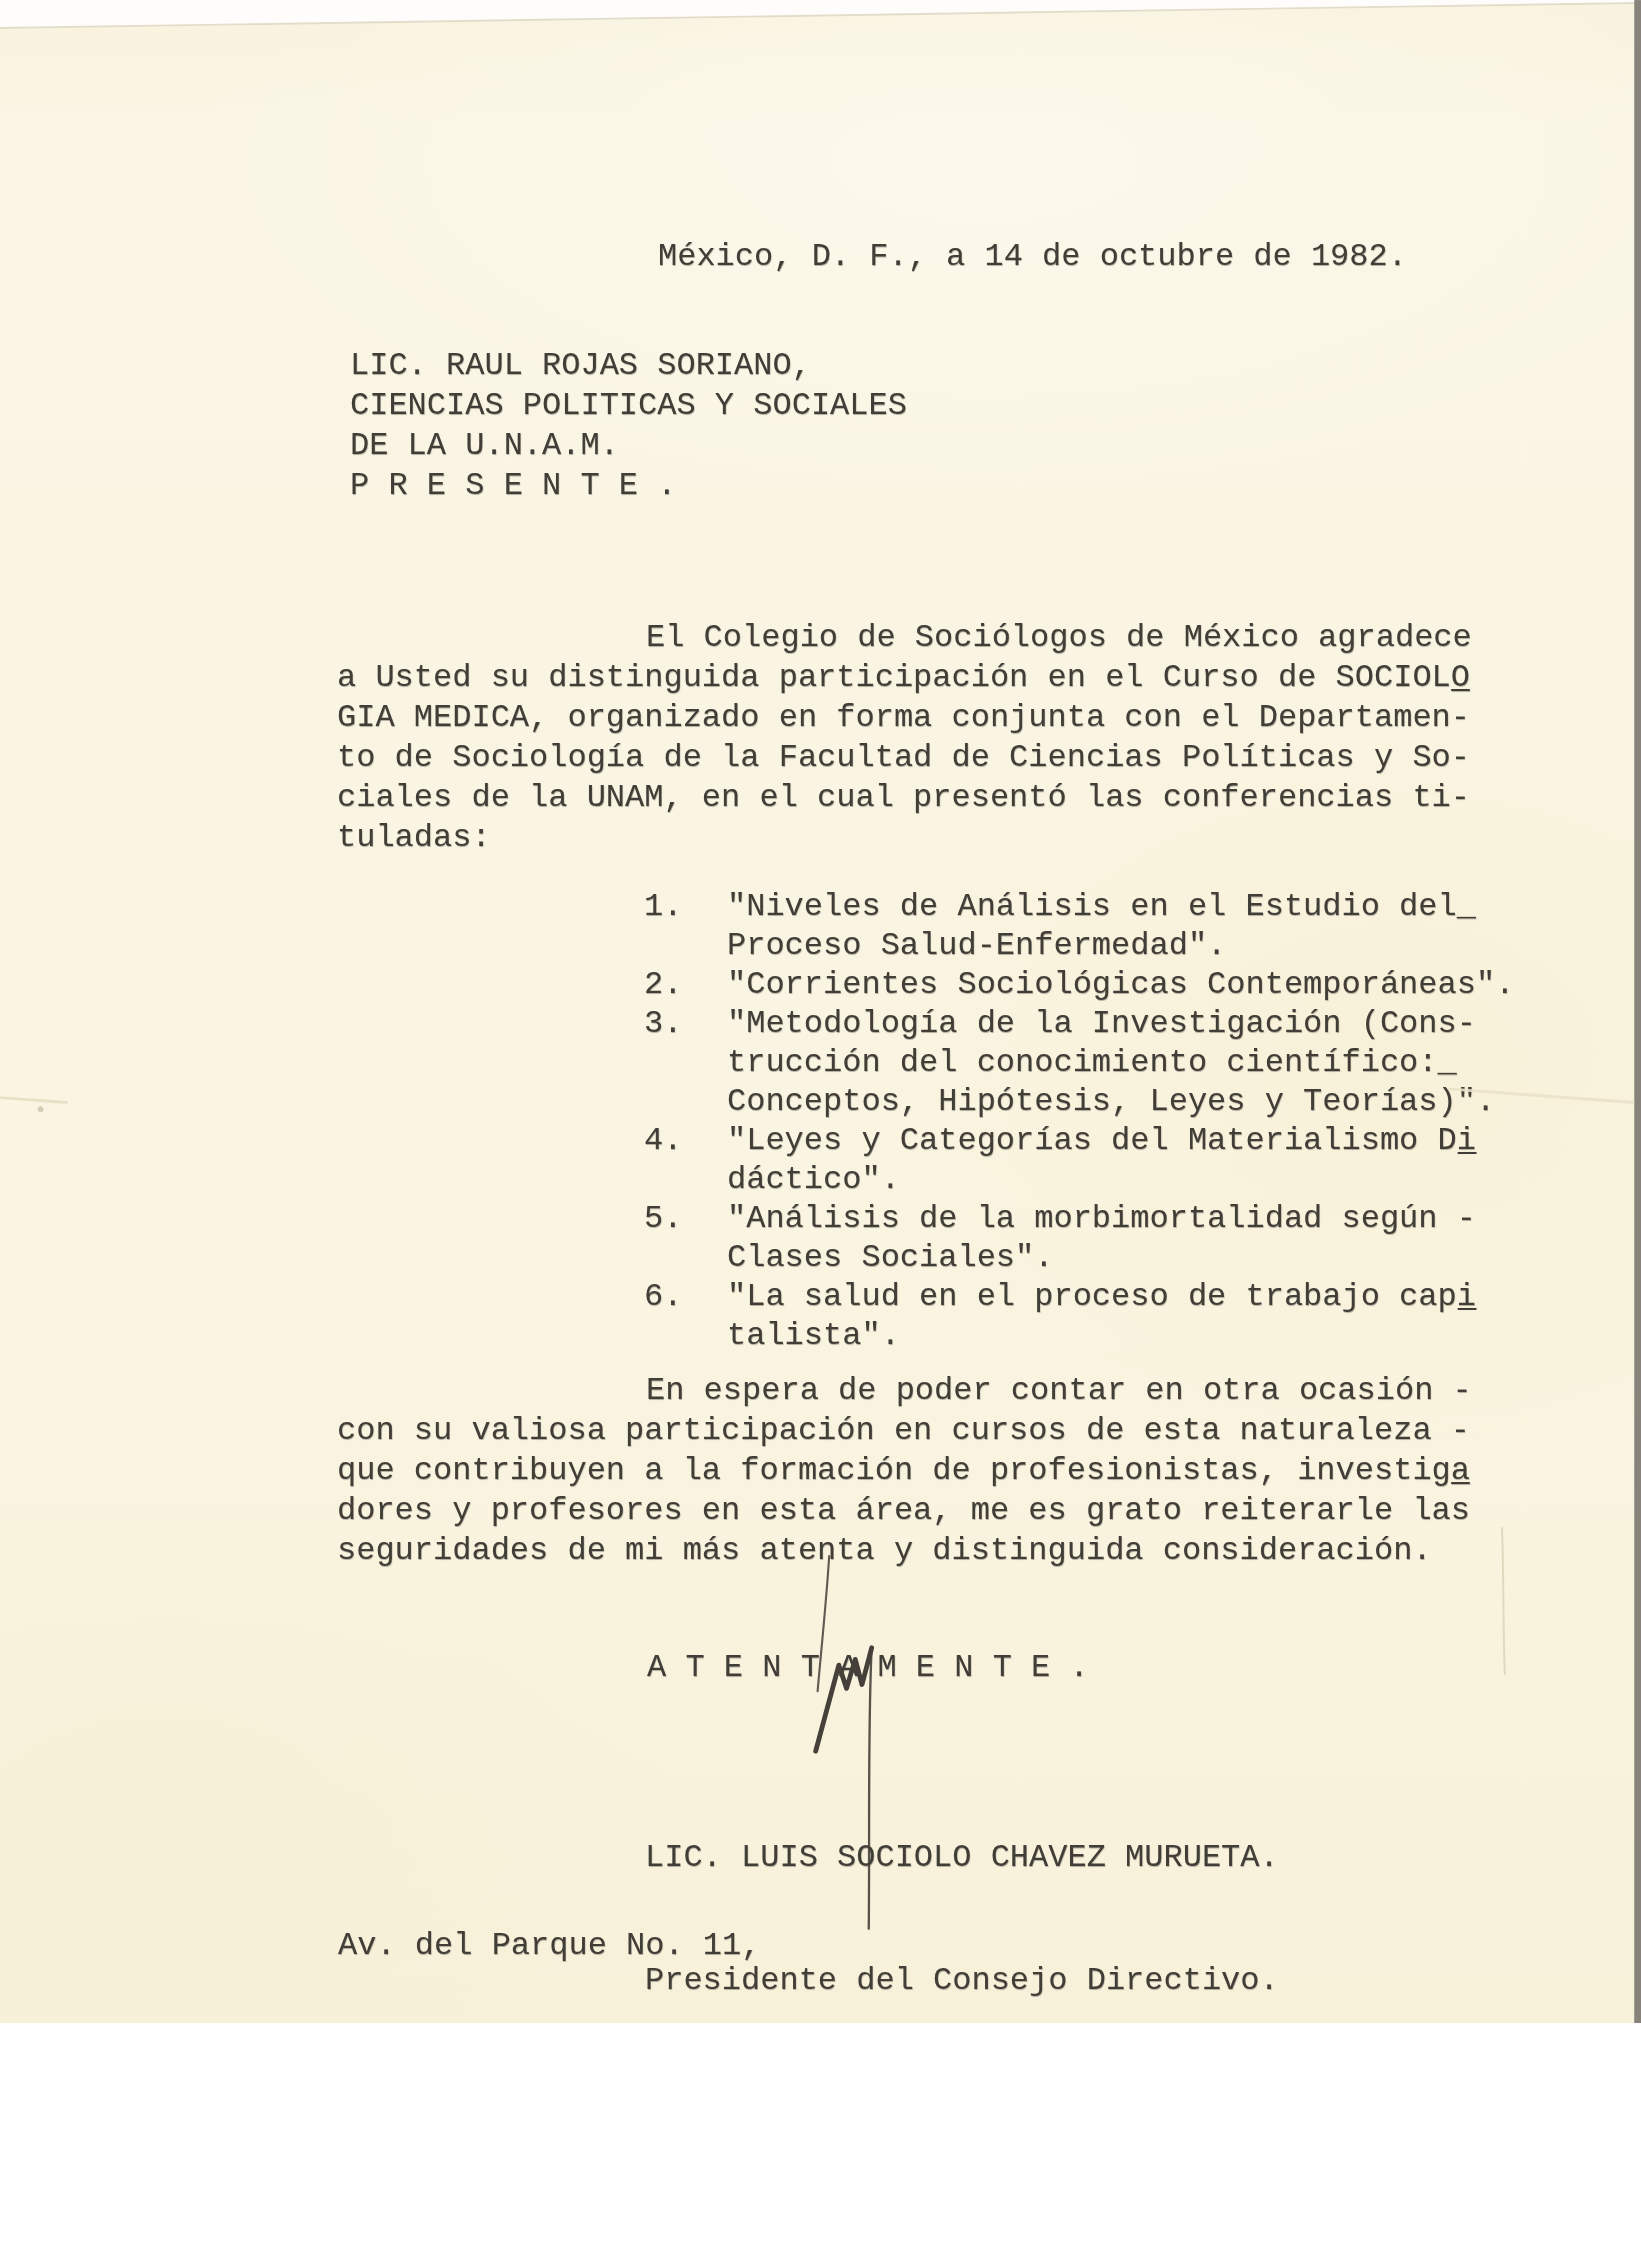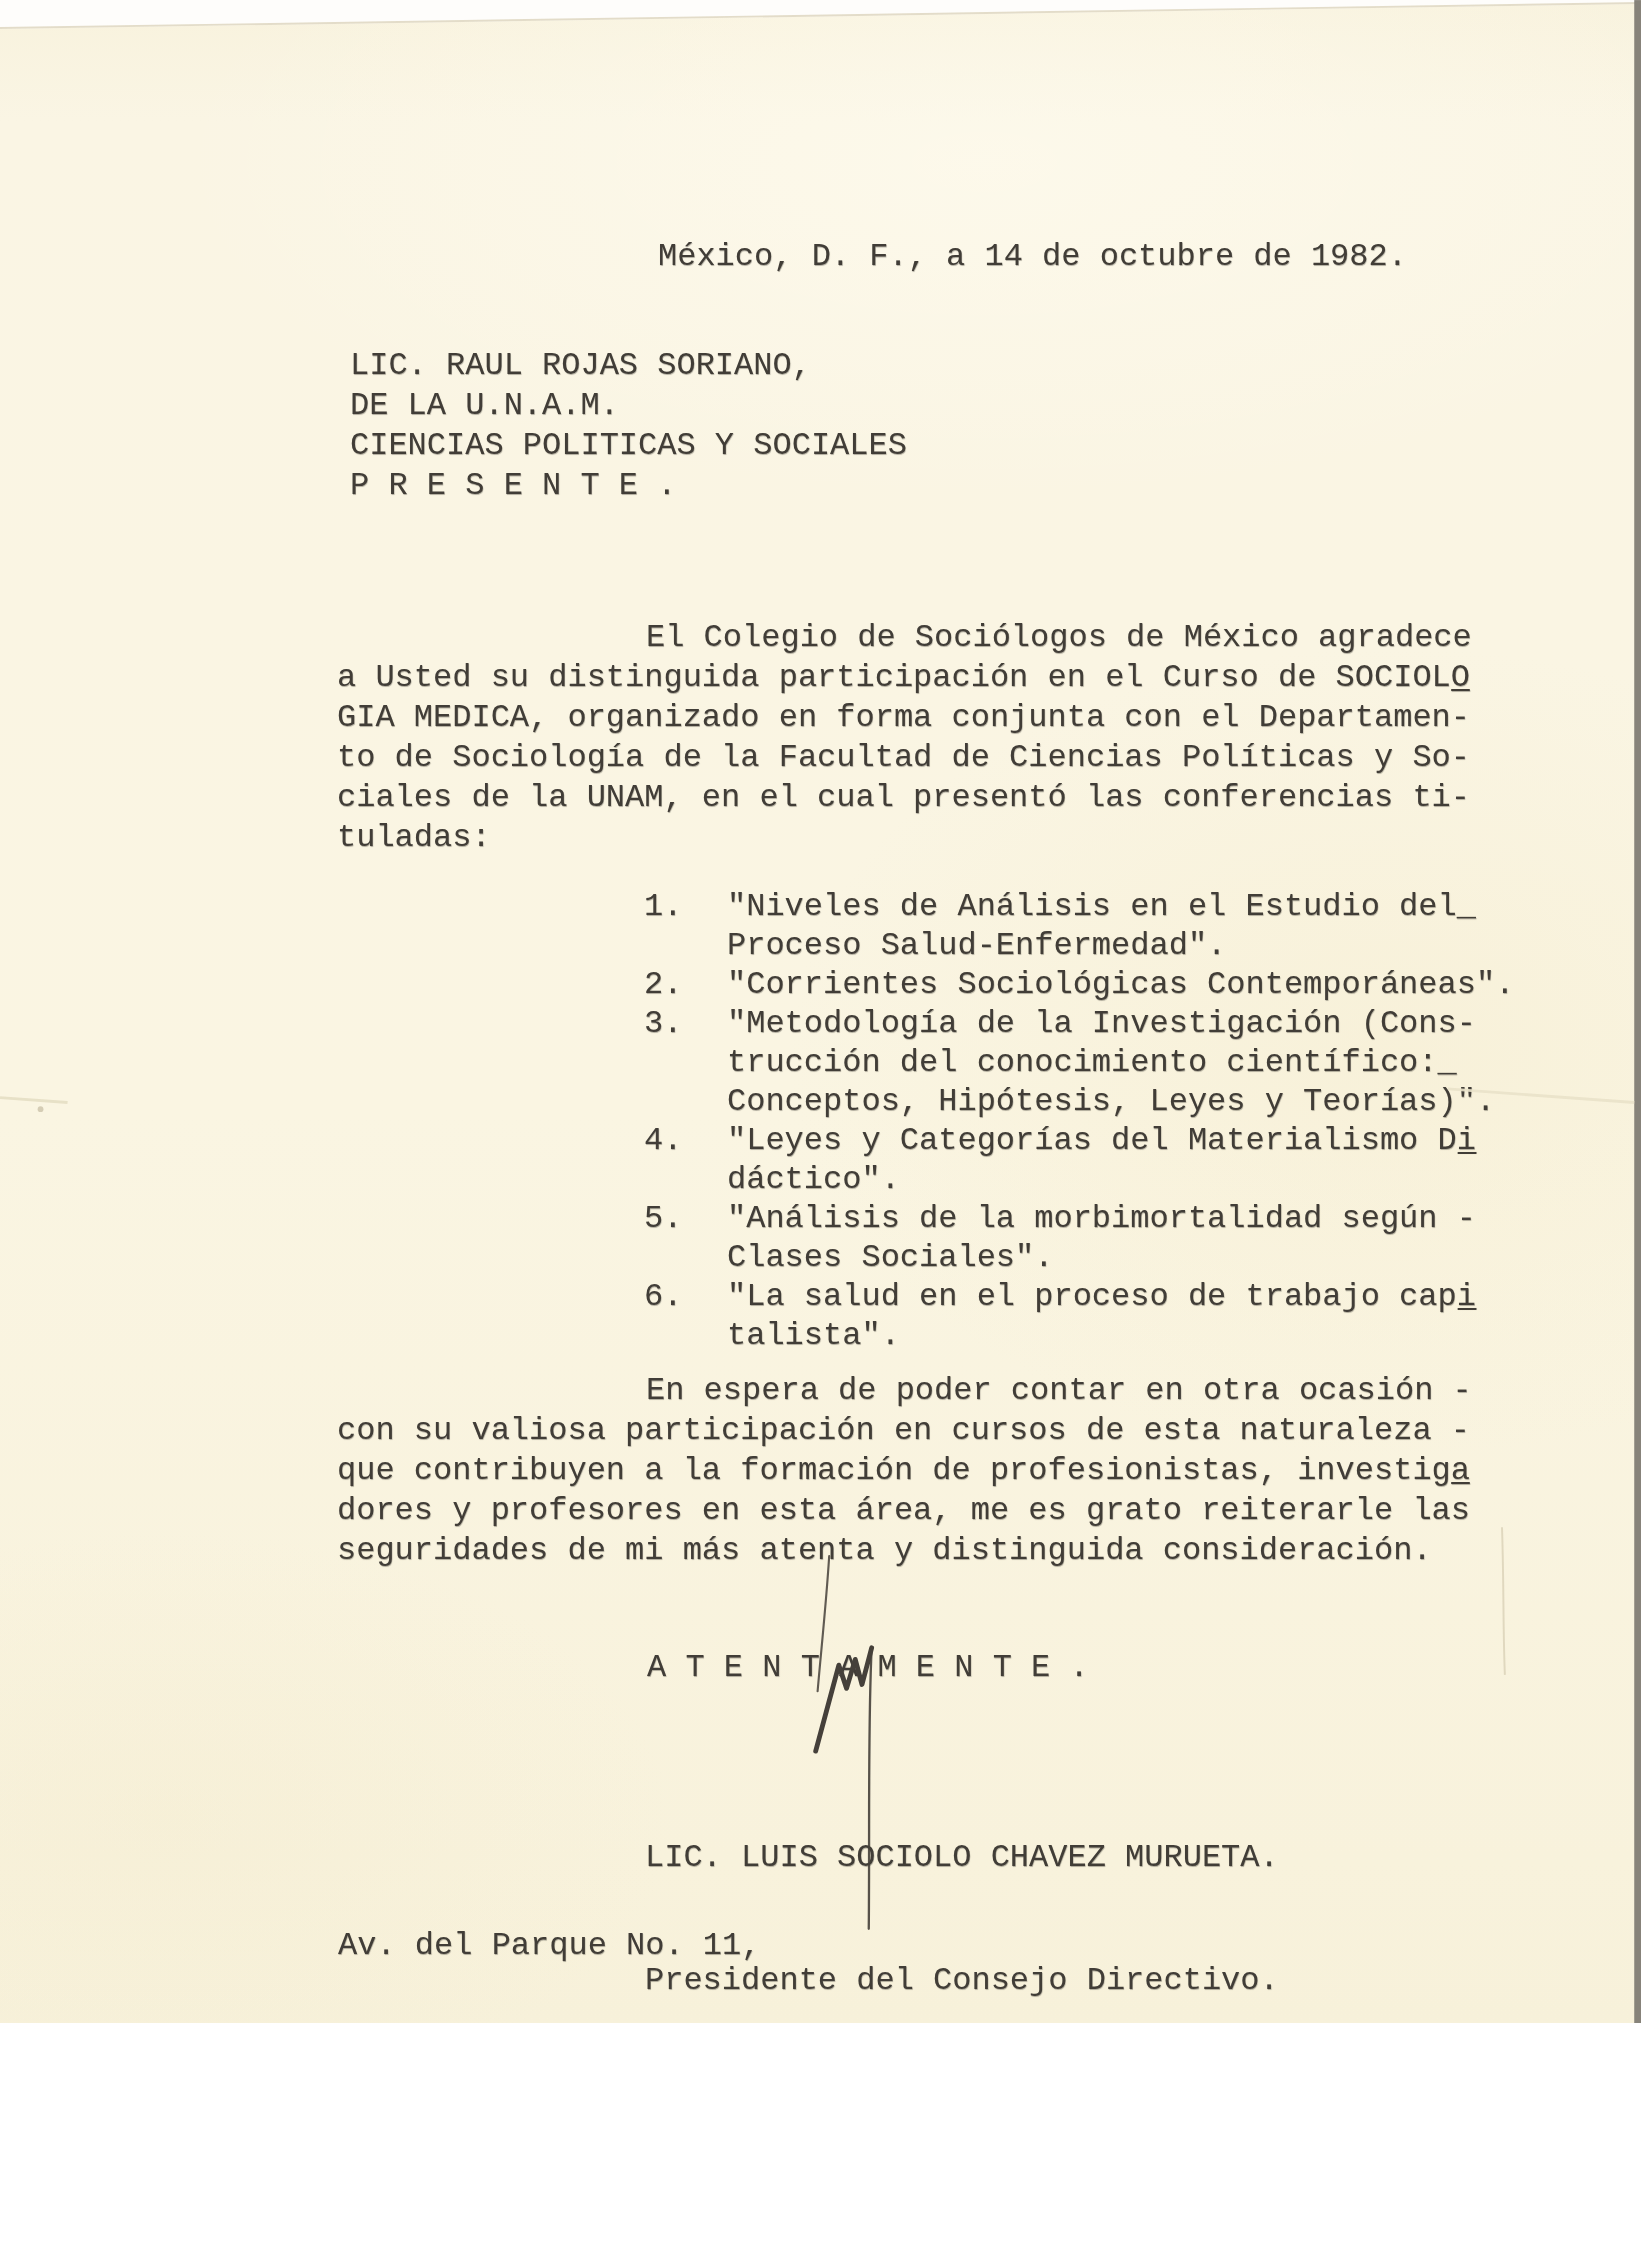--- a/index.html
+++ b/index.html
@@ -24,21 +24,21 @@
   .addr-raised2{position:relative;top:-8.7px;}
   svg.overlay{position:absolute;left:0;top:0;pointer-events:none;}
 </style>
 </head>
 <body>
 
 <div class="page">
 
   <div class="block type" style="left:658px;top:237px;">México, D. F., a 14 de octubre de 1982.</div>
 
-  <div class="block type para" style="left:350px;top:346px;"><div class="line">LIC. RAUL ROJAS SORIANO,</div><div class="line">DE LA U.N.A.M.</div><div class="line">CIENCIAS POLITICAS Y SOCIALES</div><div class="line">P R E S E N T E .</div></div>
+  <div class="block type para" style="left:350px;top:346px;"><div class="line">LIC. RAUL ROJAS SORIANO,</div><div class="line">CIENCIAS POLITICAS Y SOCIALES</div><div class="line">DE LA U.N.A.M.</div><div class="line">P R E S E N T E .</div></div>
 
   <div class="block type para indent-first" style="left:337px;top:618px;"><div class="line">El Colegio de Sociólogos de México agradece</div><div class="line">a Usted su distinguida participación en el Curso de SOCIOLO̲</div><div class="line">GIA MEDICA, organizado en forma conjunta con el Departamen-</div><div class="line">to de Sociología de la Facultad de Ciencias Políticas y So-</div><div class="line">ciales de la UNAM, en el cual presentó las conferencias ti-</div><div class="line">tuladas:</div></div>
 
   <div class="block type list" style="left:644px;top:887px;width:869px;"><div class="row"><span class="num">1.</span><span class="txt">"Niveles de Análisis en el Estudio del_</span></div><div class="row"><span class="num"></span><span class="txt">Proceso Salud-Enfermedad".</span></div><div class="row"><span class="num">2.</span><span class="txt">"Corrientes Sociológicas Contemporáneas".</span></div><div class="row"><span class="num">3.</span><span class="txt">"Metodología de la Investigación (Cons-</span></div><div class="row"><span class="num"></span><span class="txt">trucción del conocimiento científico:_</span></div><div class="row"><span class="num"></span><span class="txt">Conceptos, Hipótesis, Leyes y Teorías)".</span></div><div class="row"><span class="num">4.</span><span class="txt">"Leyes y Categorías del Materialismo Di̲</span></div><div class="row"><span class="num"></span><span class="txt">dáctico".</span></div><div class="row"><span class="num">5.</span><span class="txt">"Análisis de la morbimortalidad según -</span></div><div class="row"><span class="num"></span><span class="txt">Clases Sociales".</span></div><div class="row"><span class="num">6.</span><span class="txt">"La salud en el proceso de trabajo capi̲</span></div><div class="row"><span class="num"></span><span class="txt">talista".</span></div></div>
 
   <div class="block type para indent-first" style="left:337px;top:1371px;"><div class="line">En espera de poder contar en otra ocasión -</div><div class="line">con su valiosa participación en cursos de esta naturaleza -</div><div class="line">que contribuyen a la formación de profesionistas, investiga̲</div><div class="line">dores y profesores en esta área, me es grato reiterarle las</div><div class="line">seguridades de mi más atenta y distinguida consideración.</div></div>
 
   <div class="block type" style="left:647px;top:1648px;text-align:center;">A T E N T A M E N T E .</div>
 
   <div class="block type" style="left:645px;top:1755px;line-height:41px;">

